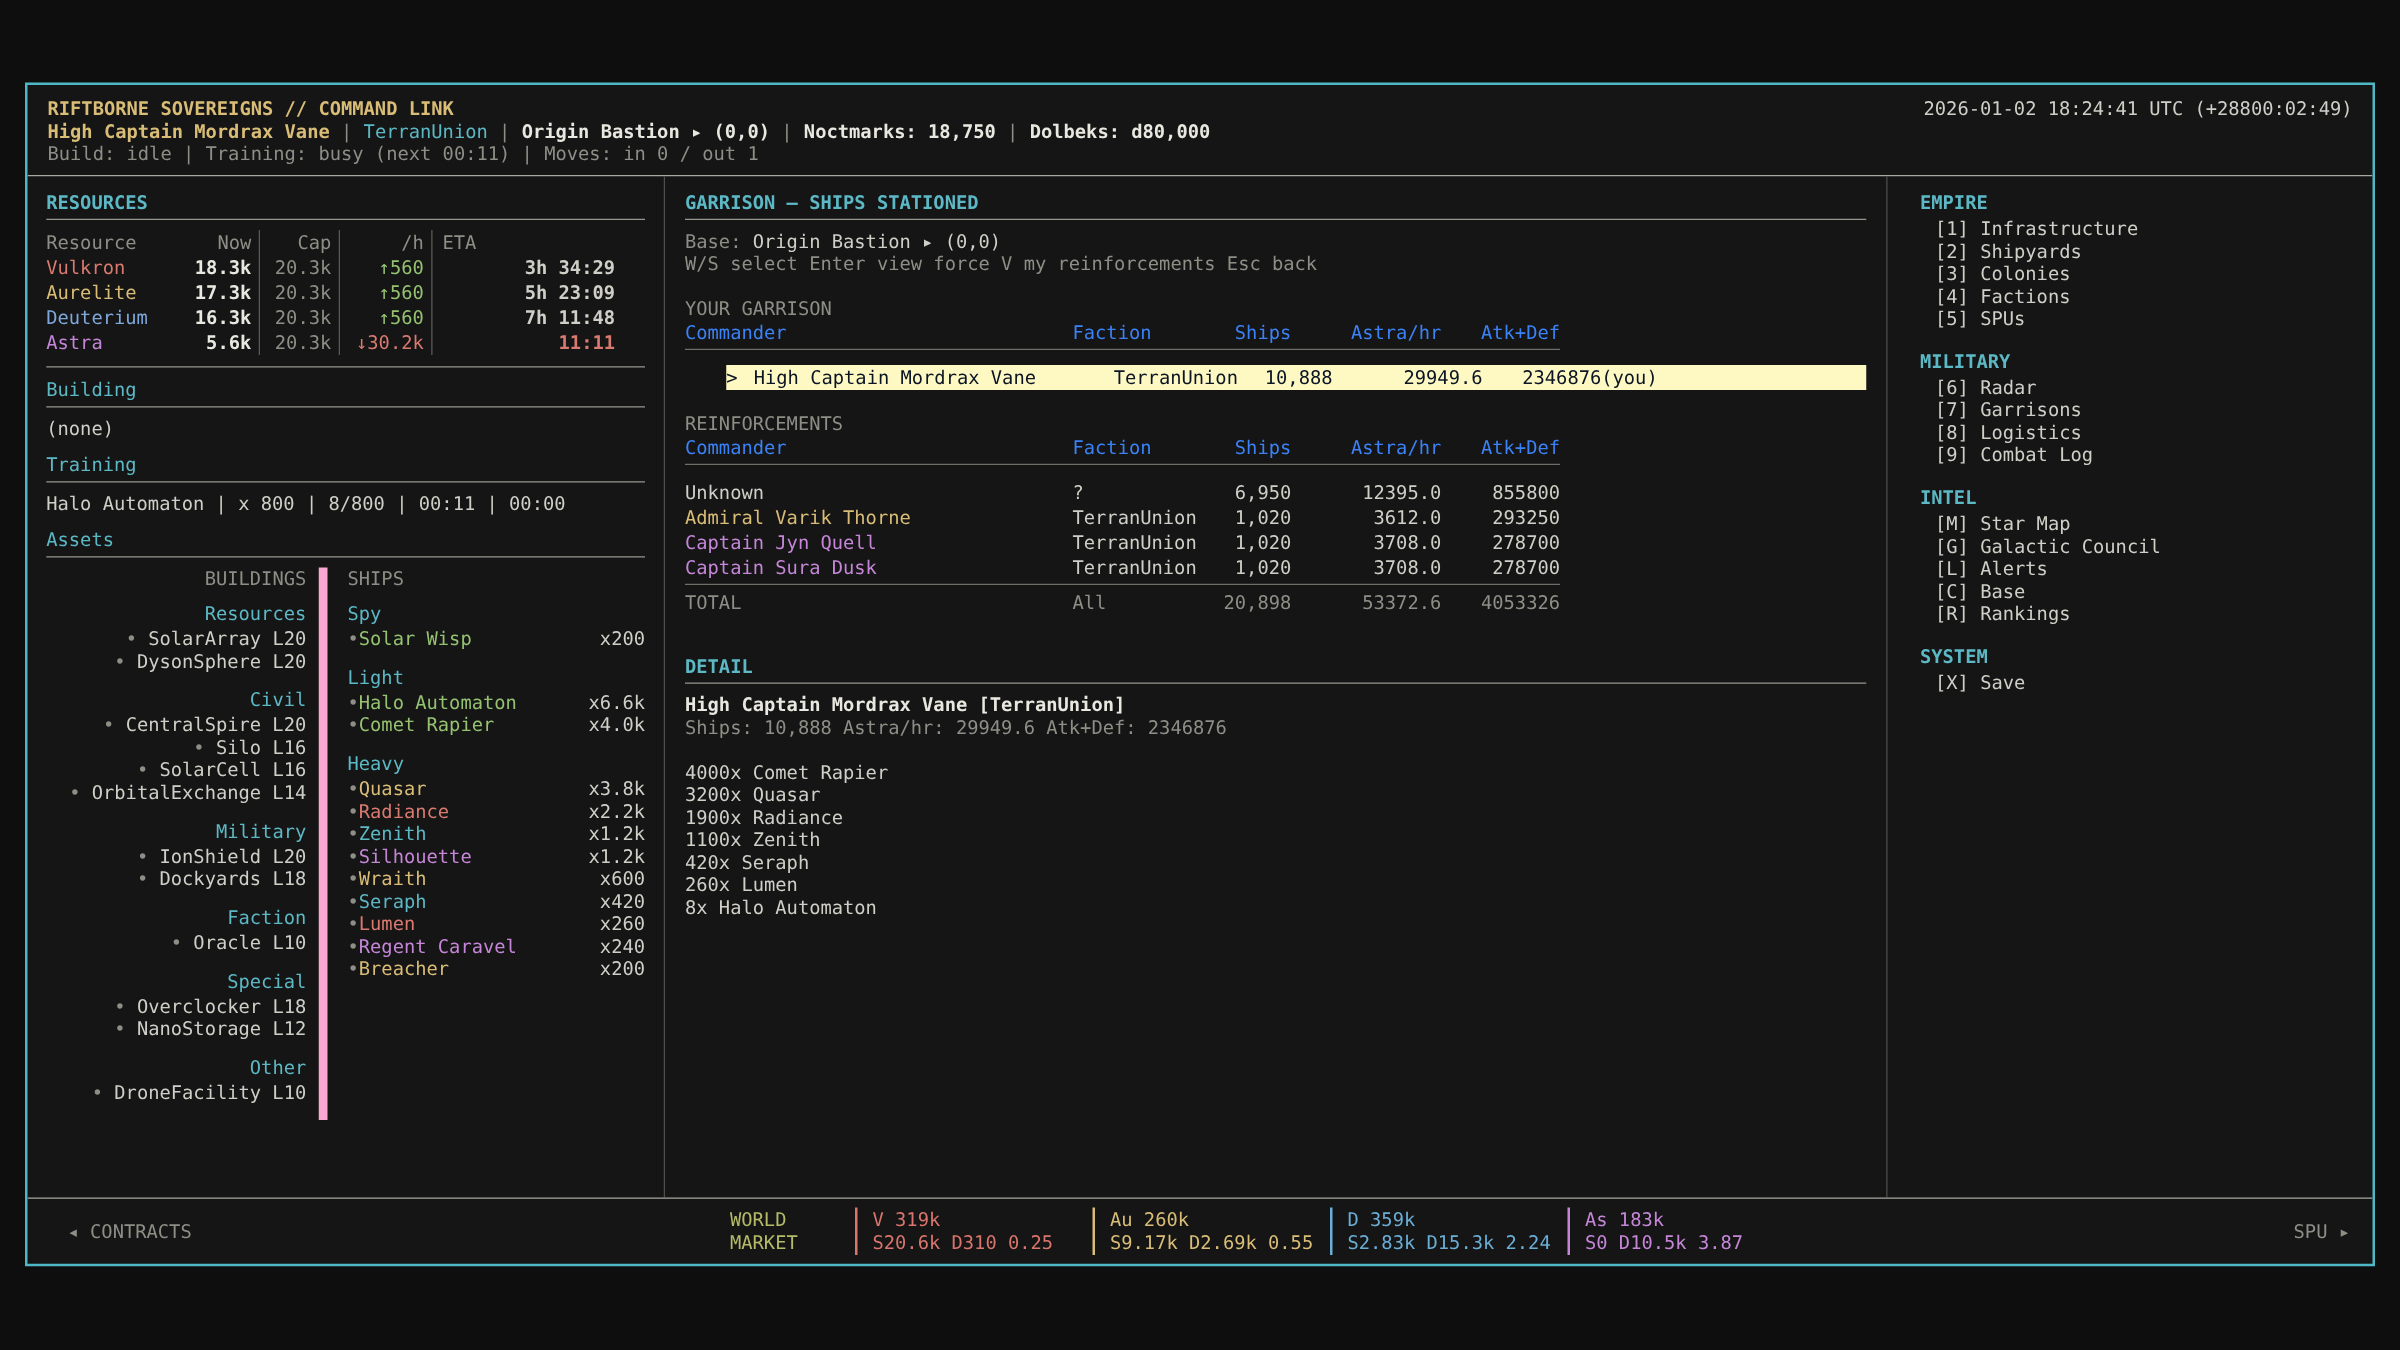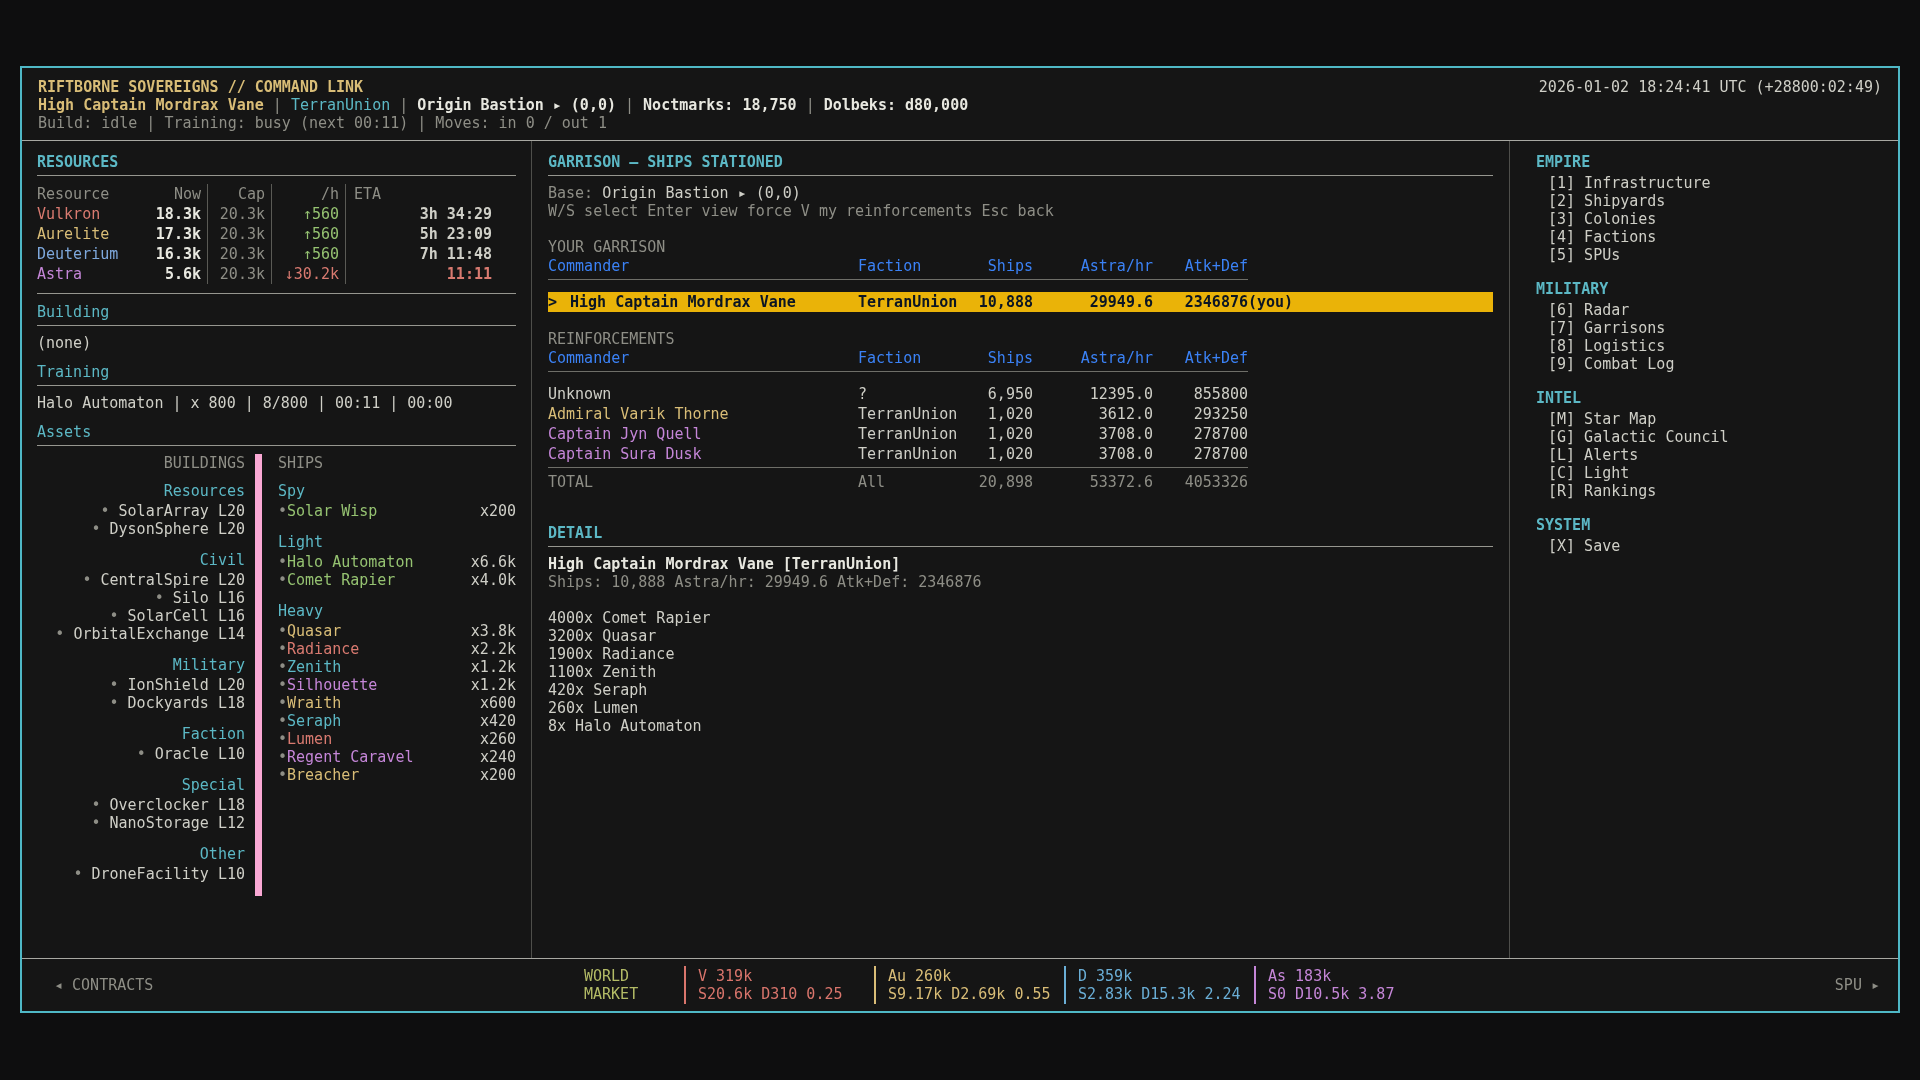--- a/index.html
+++ b/index.html
@@ -50,21 +50,21 @@
   .sli{display:flex;white-space:nowrap;}
   .sli::before{content:"• ";color:#8e8e86;}
   .sli .cnt{margin-left:auto;color:#cfcfc7;}
   
   .gg{display:grid;grid-template-columns:310px 115px 60px 120px 95px 1fr;}
   .gg > span{padding:1px 0;white-space:nowrap;}
   .gg-head{color:#3b82f6;}
   .ind{padding-left:22px;}
   .you{padding-left:20px;}
   .pfx{display:inline-block;width:22px;}
-  .sel{background:#eab308;color:#0b1524;font-weight:bold;margin-top:12px;}
+  .sel{background:#fef9c3;color:#0b1524;font-weight:normal;margin-top:12px;margin-left:33px;}
   .dimrow{color:#8e8e86;}
   .blockgap{height:18px;}
   
   .ftr{flex:0 0 auto;height:52px;border-top:1px solid #a8a8a2;display:flex;align-items:center;}
   .contracts{width:562px;flex:0 0 auto;box-sizing:border-box;padding-left:32px;color:#8e8e86;cursor:pointer;}
   .mklabel{width:100px;flex:0 0 auto;color:#b3bb66;}
   .mkseg{width:190px;flex:0 0 auto;box-sizing:border-box;border-left:2px solid;padding-left:12px;height:38px;display:flex;flex-direction:column;justify-content:center;}
   .seg-v{color:#d9756c;border-color:#d9756c;}
   .seg-au{color:#d9bd77;border-color:#d9bd77;}
   .seg-d{color:#6aaed6;border-color:#6aaed6;}
@@ -357,21 +357,21 @@
         <div class="mitem">[6] Radar</div>
         <div class="mitem">[7] Garrisons</div>
         <div class="mitem">[8] Logistics</div>
         <div class="mitem">[9] Combat Log</div>
       </div>
       <div class="msec">
         <div class="msec-label">INTEL</div>
         <div class="mitem">[M] Star Map</div>
         <div class="mitem">[G] Galactic Council</div>
         <div class="mitem">[L] Alerts</div>
-        <div class="mitem">[C] Light</div>
+        <div class="mitem">[C] Base</div>
         <div class="mitem">[R] Rankings</div>
       </div>
       <div class="msec">
         <div class="msec-label">SYSTEM</div>
         <div class="mitem">[X] Save</div>
       </div>
     </aside>
   </div>
 
   <footer class="ftr">

